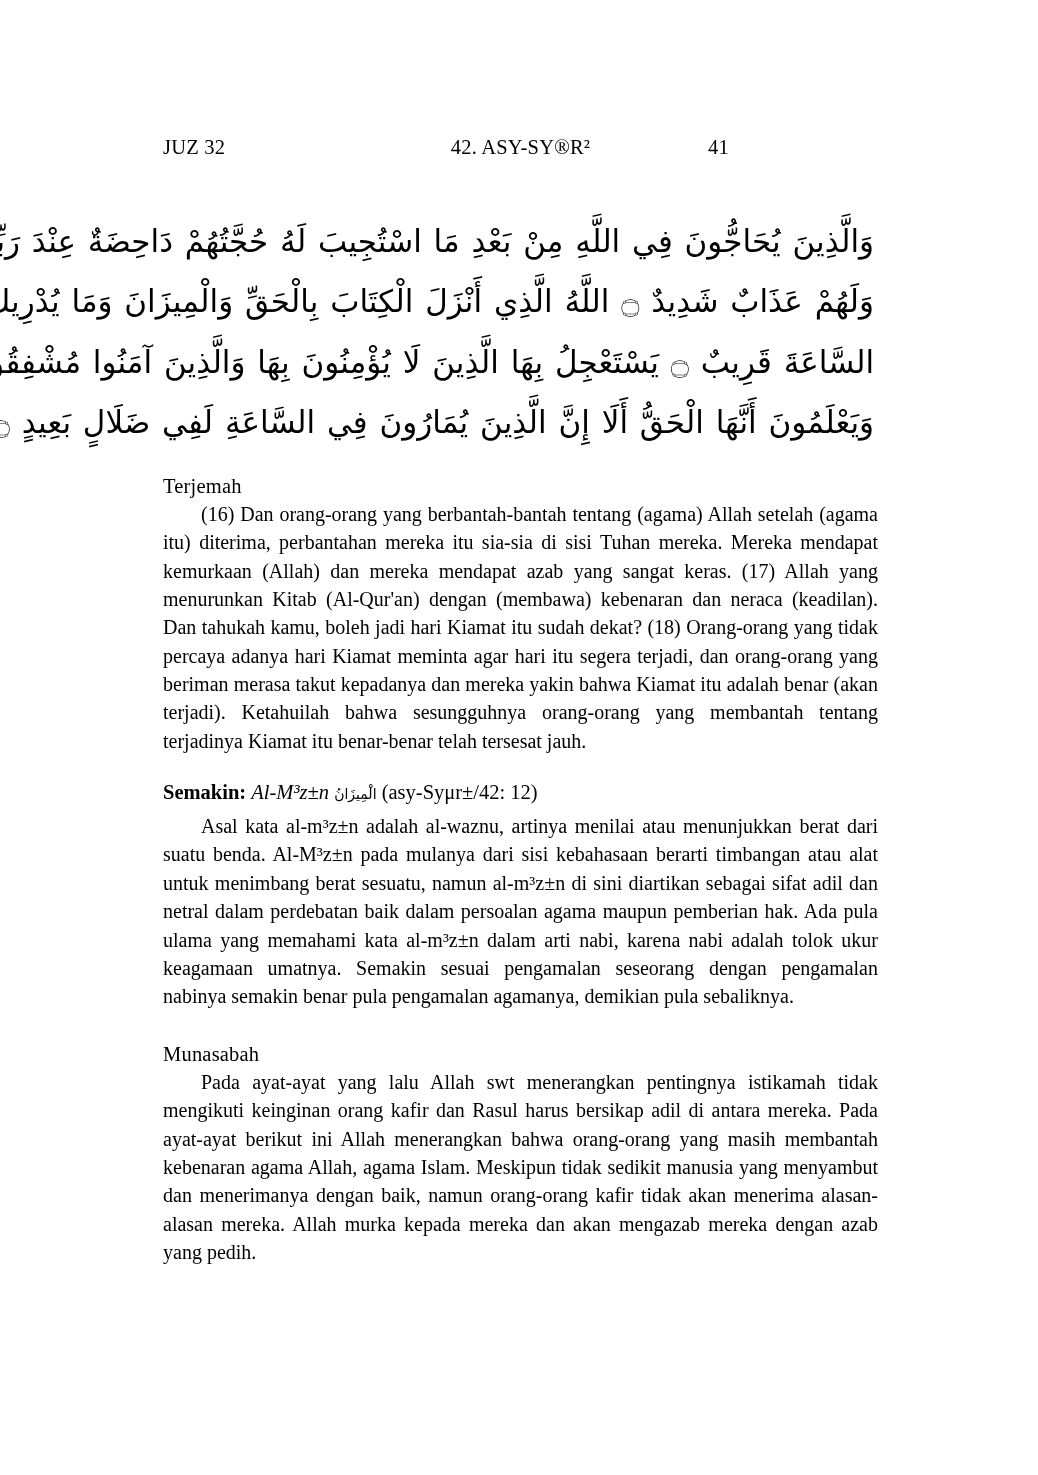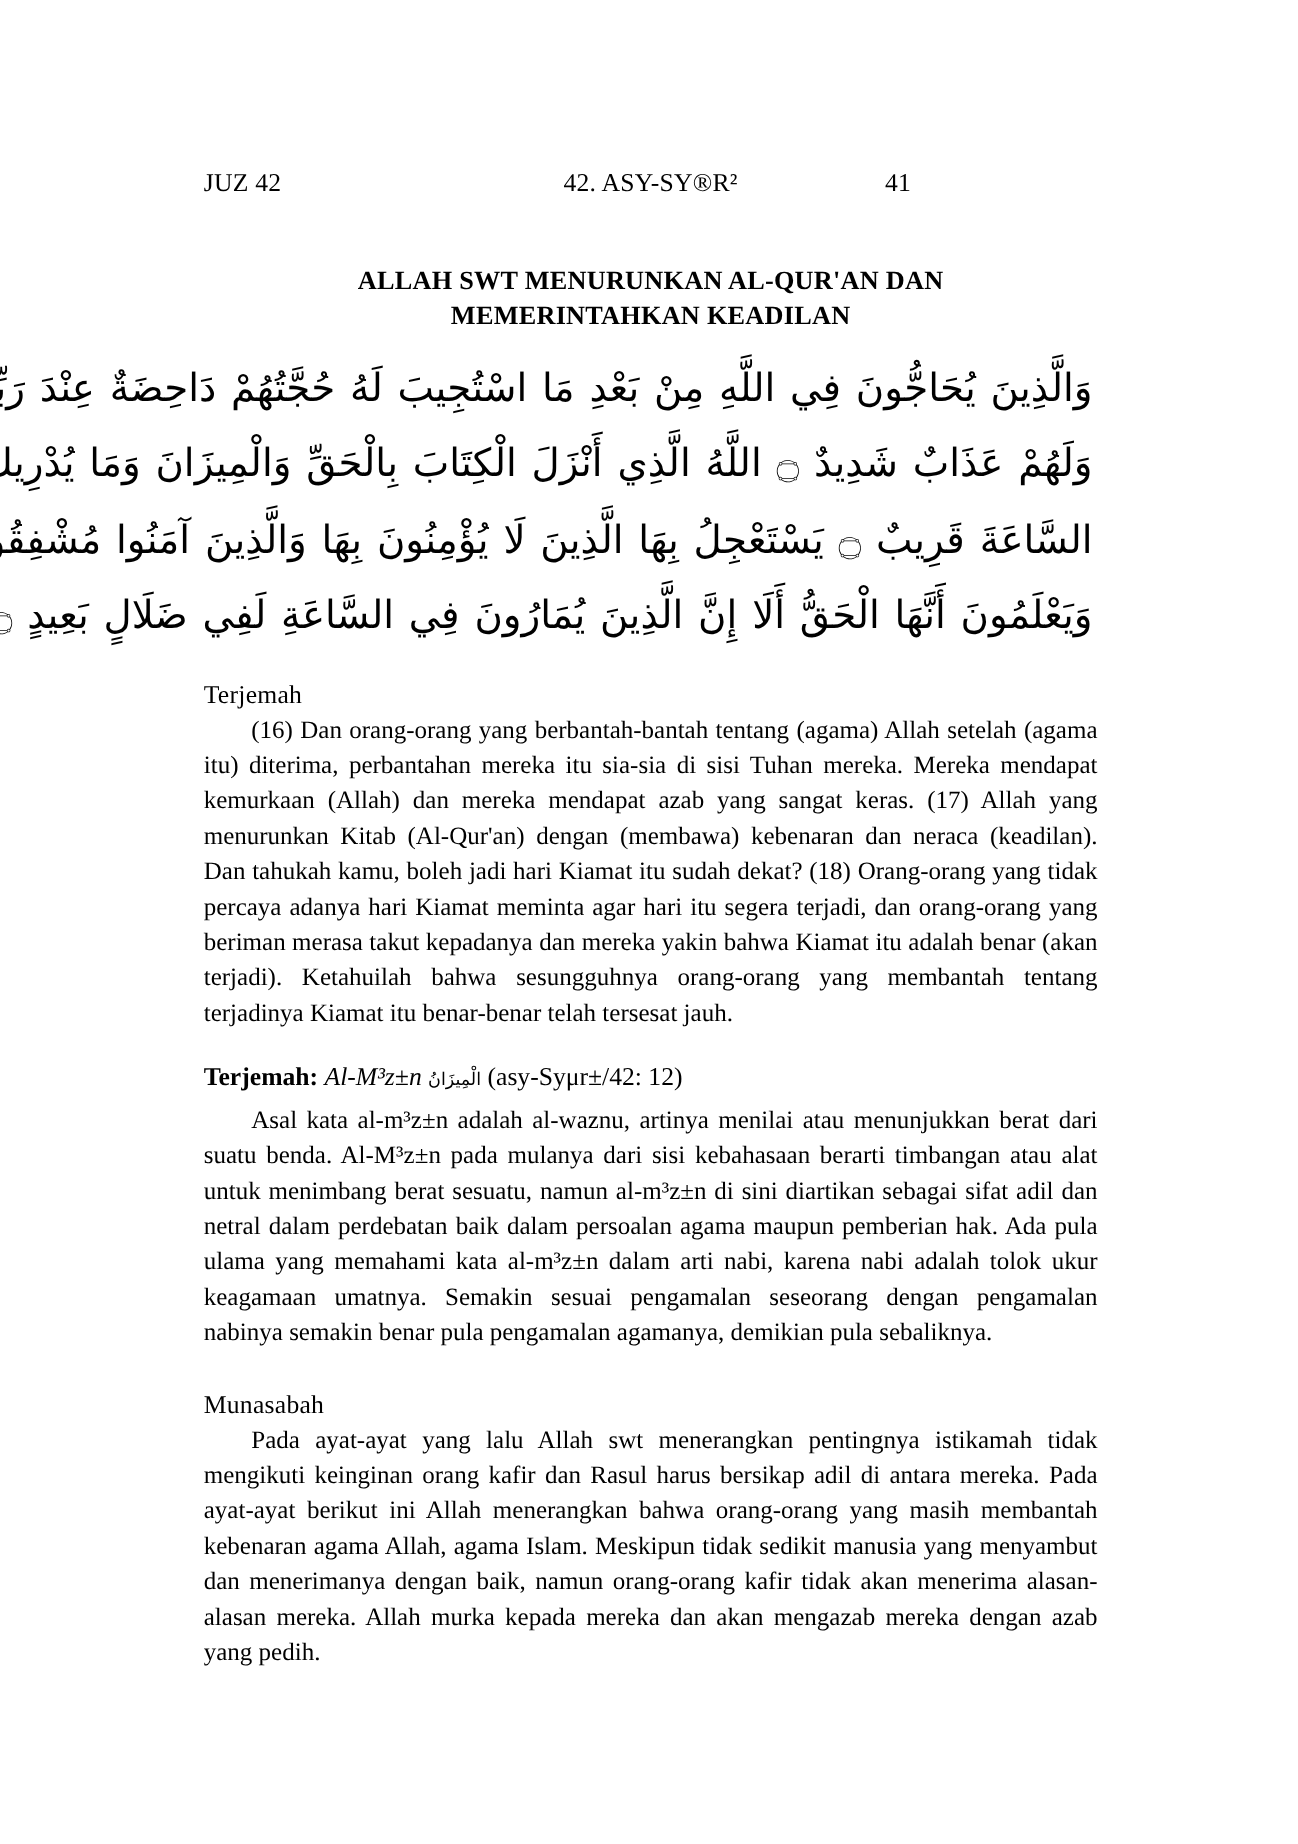--- a/index.html
+++ b/index.html
@@ -107,42 +107,38 @@
   .kosakata-line .ref { font-style: normal; }
   .sp-md { height: 18px; }
 </style>
 </head>
 <body>
 
 <div class="page">
   <div class="content">
 
     <div class="runhead">
-      <span class="juz">JUZ 42</span>
+      <span class="juz">JUZ 32</span>
       <span class="surah">42. ASY-SY®R²</span>
       <span class="pageno">41</span>
     </div>
 
-    <h1 class="doc-title">
-      <span class="line1">ALLAH SWT MENURUNKAN AL-QUR'AN DAN</span>
-      <span class="line2">MEMERINTAHKAN KEADILAN</span>
-    </h1>
 
     <div class="arabic">
       <span class="aline">وَالَّذِينَ يُحَاجُّونَ فِي اللَّهِ مِنْ بَعْدِ مَا اسْتُجِيبَ لَهُ حُجَّتُهُمْ دَاحِضَةٌ عِنْدَ رَبِّهِمْ وَعَلَيْهِمْ غَضَبٌ</span>
       <span class="aline">وَلَهُمْ عَذَابٌ شَدِيدٌ ۝ اللَّهُ الَّذِي أَنْزَلَ الْكِتَابَ بِالْحَقِّ وَالْمِيزَانَ وَمَا يُدْرِيكَ لَعَلَّ</span>
       <span class="aline">السَّاعَةَ قَرِيبٌ ۝ يَسْتَعْجِلُ بِهَا الَّذِينَ لَا يُؤْمِنُونَ بِهَا وَالَّذِينَ آمَنُوا مُشْفِقُونَ مِنْهَا</span>
       <span class="aline">وَيَعْلَمُونَ أَنَّهَا الْحَقُّ أَلَا إِنَّ الَّذِينَ يُمَارُونَ فِي السَّاعَةِ لَفِي ضَلَالٍ بَعِيدٍ ۝</span>
     </div>
 
     <h2 class="section">Terjemah</h2>
     <p class="body italic">(16) Dan orang-orang yang berbantah-bantah tentang (agama) Allah setelah (agama itu) diterima, perbantahan mereka itu sia-sia di sisi Tuhan mereka. Mereka mendapat kemurkaan (Allah) dan mereka mendapat azab yang sangat keras. (17) Allah yang menurunkan Kitab (Al-Qur'an) dengan (membawa) kebenaran dan neraca (keadilan). Dan tahukah kamu, boleh jadi hari Kiamat itu sudah dekat? (18) Orang-orang yang tidak percaya adanya hari Kiamat meminta agar hari itu segera terjadi, dan orang-orang yang beriman merasa takut kepadanya dan mereka yakin bahwa Kiamat itu adalah benar (akan terjadi). Ketahuilah bahwa sesungguhnya orang-orang yang membantah tentang terjadinya Kiamat itu benar-benar telah tersesat jauh.</p>
 
     <div class="kosakata-line">
-      <span class="label">Terjemah:</span>
+      <span class="label">Semakin:</span>
       <span class="term">Al-M³z±n</span>
       <span class="ar">الْمِيزَانُ</span>
       <span class="ref">(asy-Syμr±/42: 12)</span>
     </div>
 
     <p class="body">Asal kata al-m³z±n adalah al-waznu, artinya menilai atau menunjukkan berat dari suatu benda. Al-M³z±n pada mulanya dari sisi kebahasaan berarti timbangan atau alat untuk menimbang berat sesuatu, namun al-m³z±n di sini diartikan sebagai sifat adil dan netral dalam perdebatan baik dalam persoalan agama maupun pemberian hak. Ada pula ulama yang memahami kata al-m³z±n dalam arti nabi, karena nabi adalah tolok ukur keagamaan umatnya. Semakin sesuai pengamalan seseorang dengan pengamalan nabinya semakin benar pula pengamalan agamanya, demikian pula sebaliknya.</p>
 
     <div class="sp-md"></div>
 
     <h2 class="section tight">Munasabah</h2>

